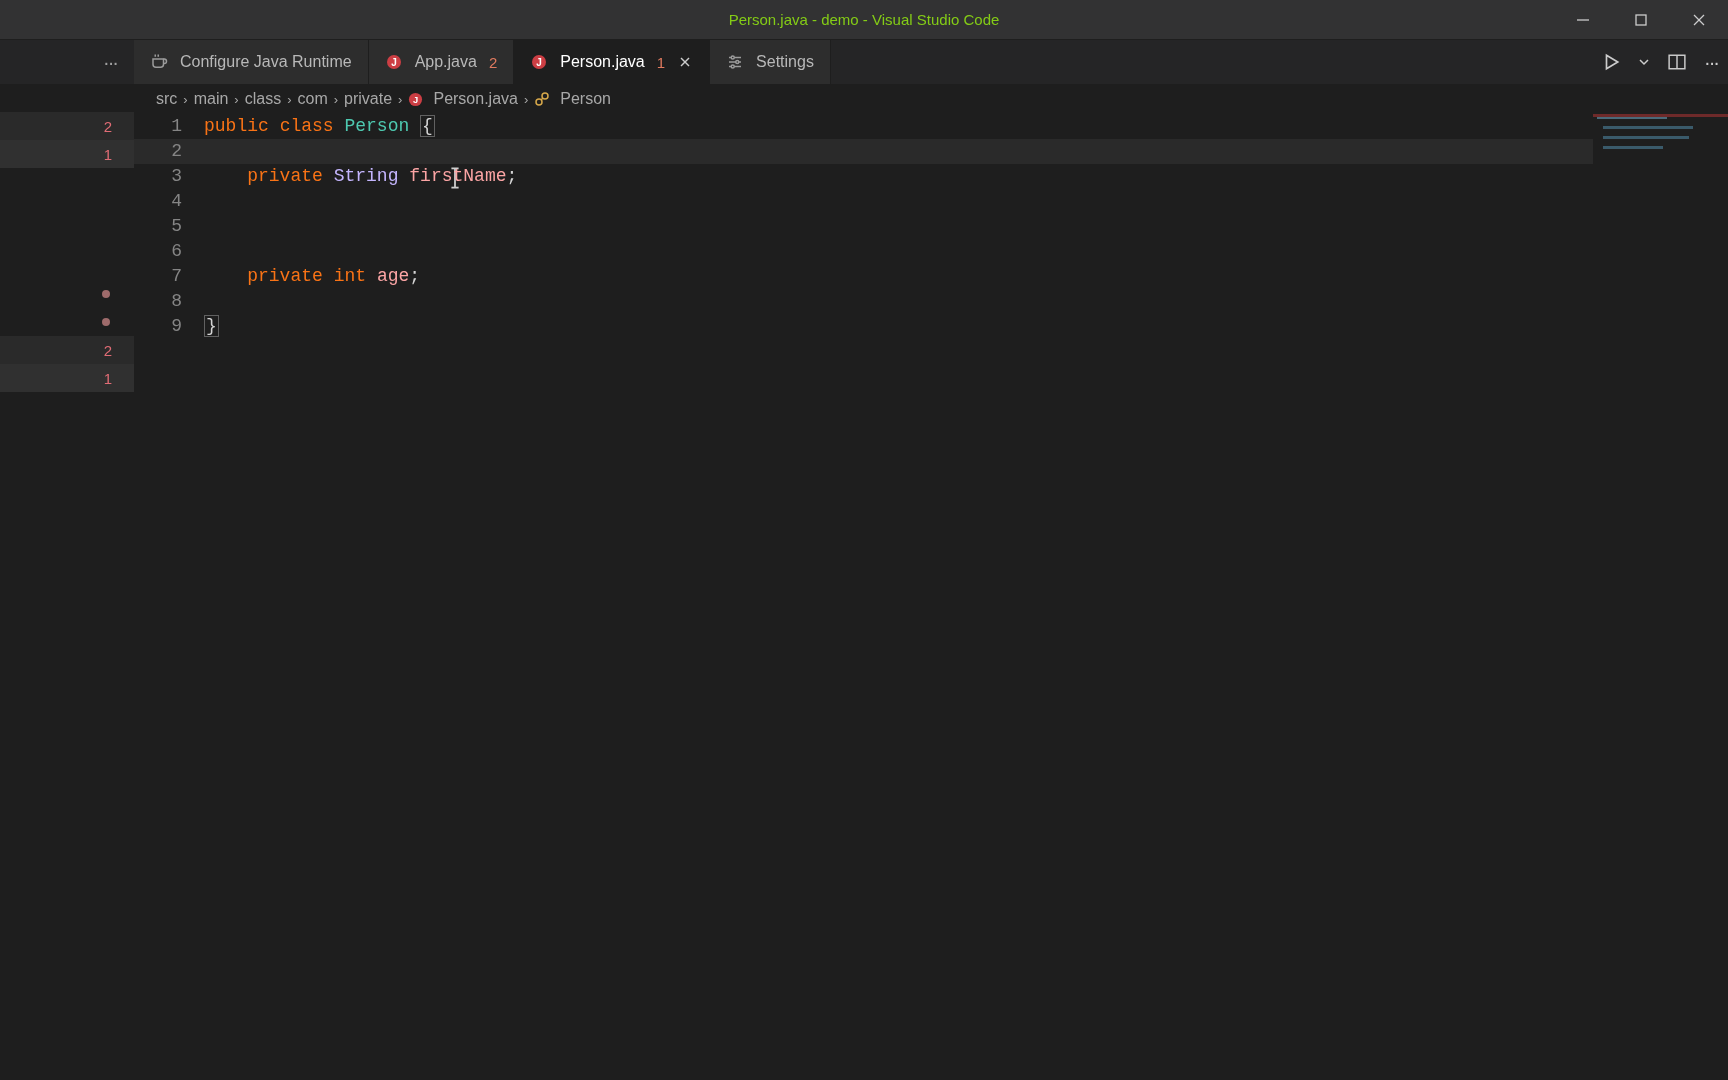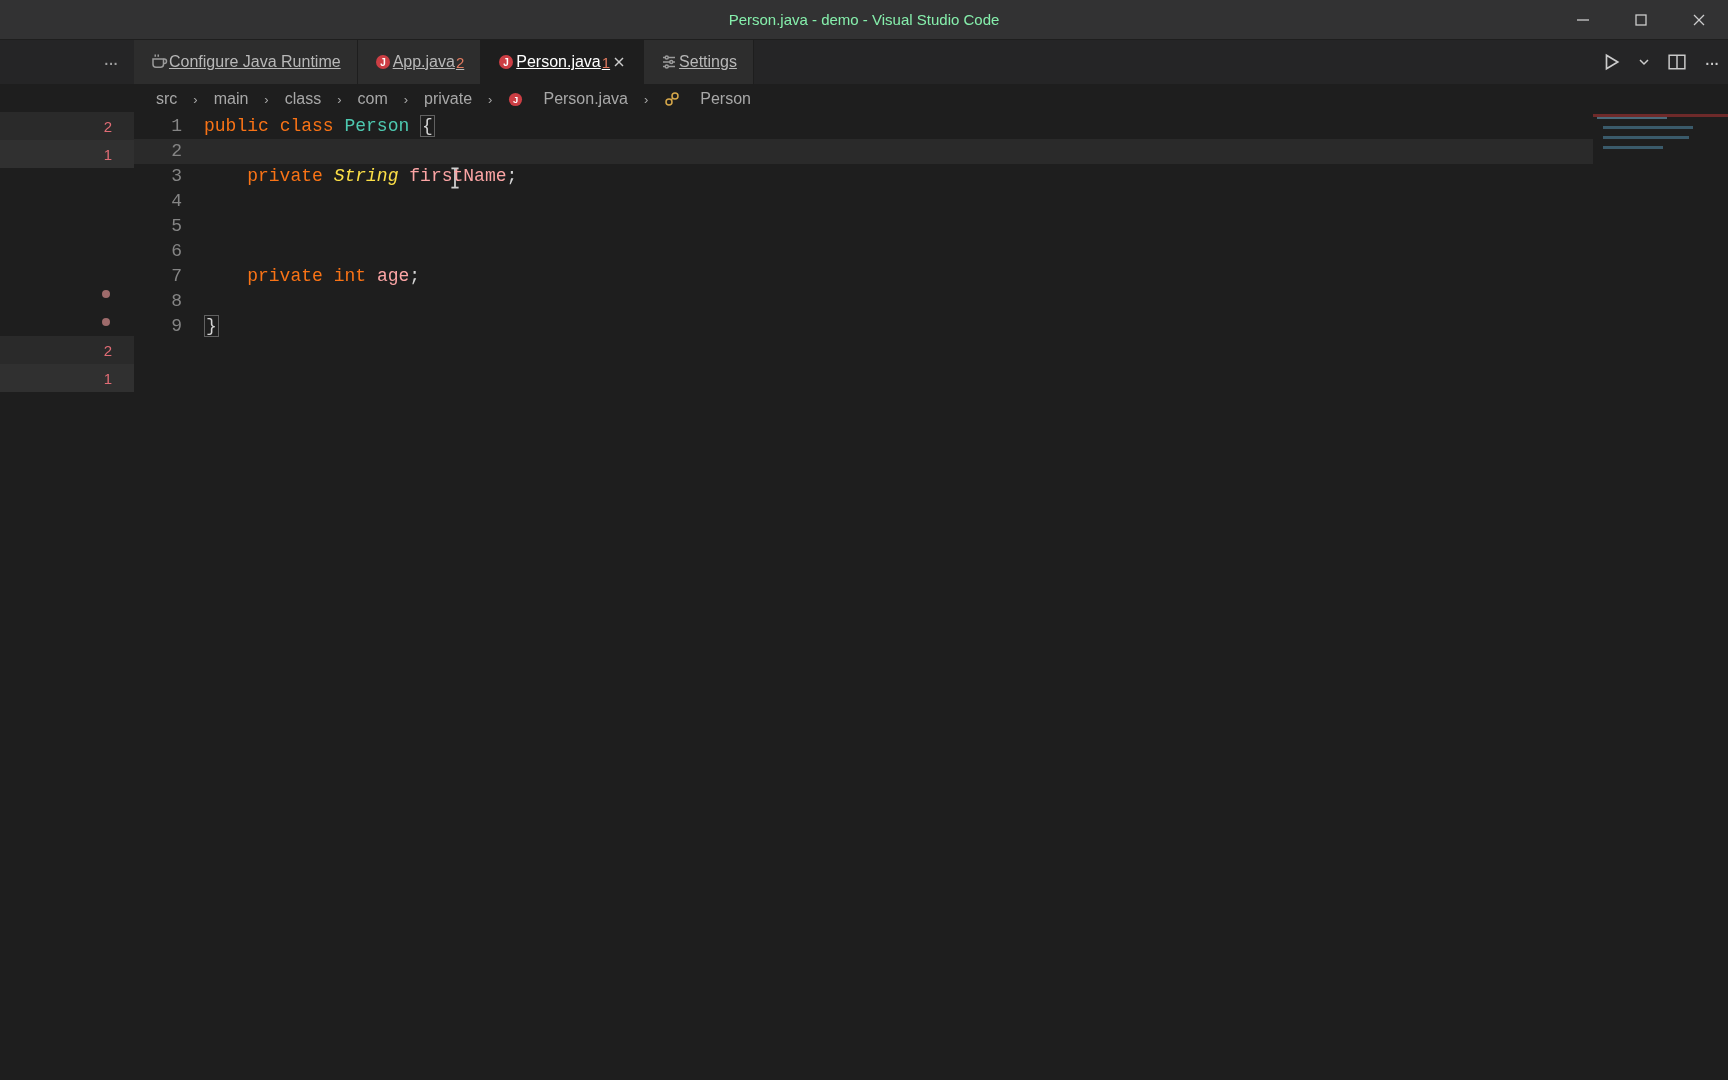--- a/index.html
+++ b/index.html
@@ -16,21 +16,21 @@
 
 .title-bar {
   height: 40px;
   background: #323233;
   display: flex;
   align-items: center;
   justify-content: center;
   position: relative;
   border-bottom: 1px solid #1e1e1e;
 }
-.title-text { color: #86efac; font-size: 15px; }
+.title-text { color: #84cc16; font-size: 15px; }
 .window-controls {
   position: absolute;
   right: 0; top: 0;
   display: flex;
   height: 100%;
 }
 .win-btn {
   width: 58px; height: 100%;
   display: flex; align-items: center; justify-content: center;
   color: #cccccc;
@@ -49,26 +49,25 @@
 .tab-left-menu {
   position: absolute;
   left: 86px; top: 0; height: 100%; width: 48px;
   display: flex; align-items: center; justify-content: center;
   color: #a0a0a0;
 }
 .tab {
   display: flex;
   align-items: center;
   padding: 0 16px;
-  gap: 1px;
+  gap: 12px;
   background: #2d2d2d;
   border-right: 1px solid #1e1e1e;
   font-size: 16px;
   color: #b8b8b8;
-  text-decoration: underline;
 }
 .tab.active { background: #1e1e1e; color: #ffffff; }
 .tab .badge {
   color: #e07a5f;
   font-size: 15px;
 }
 .tab .close {
   color: #cccccc;
   width: 16px; height: 16px;
   display: flex; align-items: center; justify-content: center;
@@ -88,21 +87,21 @@
 
 
 .breadcrumbs {
   height: 30px;
   background: #1e1e1e;
   display: flex;
   align-items: center;
   padding-left: 156px;
   font-size: 16px;
   color: #a8a8a8;
-  gap: 16px;
+  gap: 6px;
 }
 .crumb { color: #a8a8a8; }
 .chev { color: #a8a8a8; font-size: 13px; }
 .crumb-icon { display: inline-flex; align-items: center; margin-right: 4px; }
 .class-icon { color: #d7a84a; }
 
 
 .error-strip {
   position: absolute;
   left: 0; top: 84px;
@@ -146,21 +145,21 @@
 }
 .gutter {
   width: 70px;
   text-align: right;
   padding-right: 22px;
   color: #858585;
 }
 .code { white-space: pre; position: relative; }
 .kw { color: #f97316; }
 .cls { color: #4ec9b0; }
-.type { color: #fde047; font-style: italic; }
+.type { color: #c4b5fd; }
 .ident { color: #fca5a5; }
 .punc { color: #d4d4d4; }
 .brace-hl {
   border: 1px solid #616161;
   padding: 0 1px;
   color: #d4d4d4;
 }
 .cursor-line {
   background: #2a2a2a;
 }

